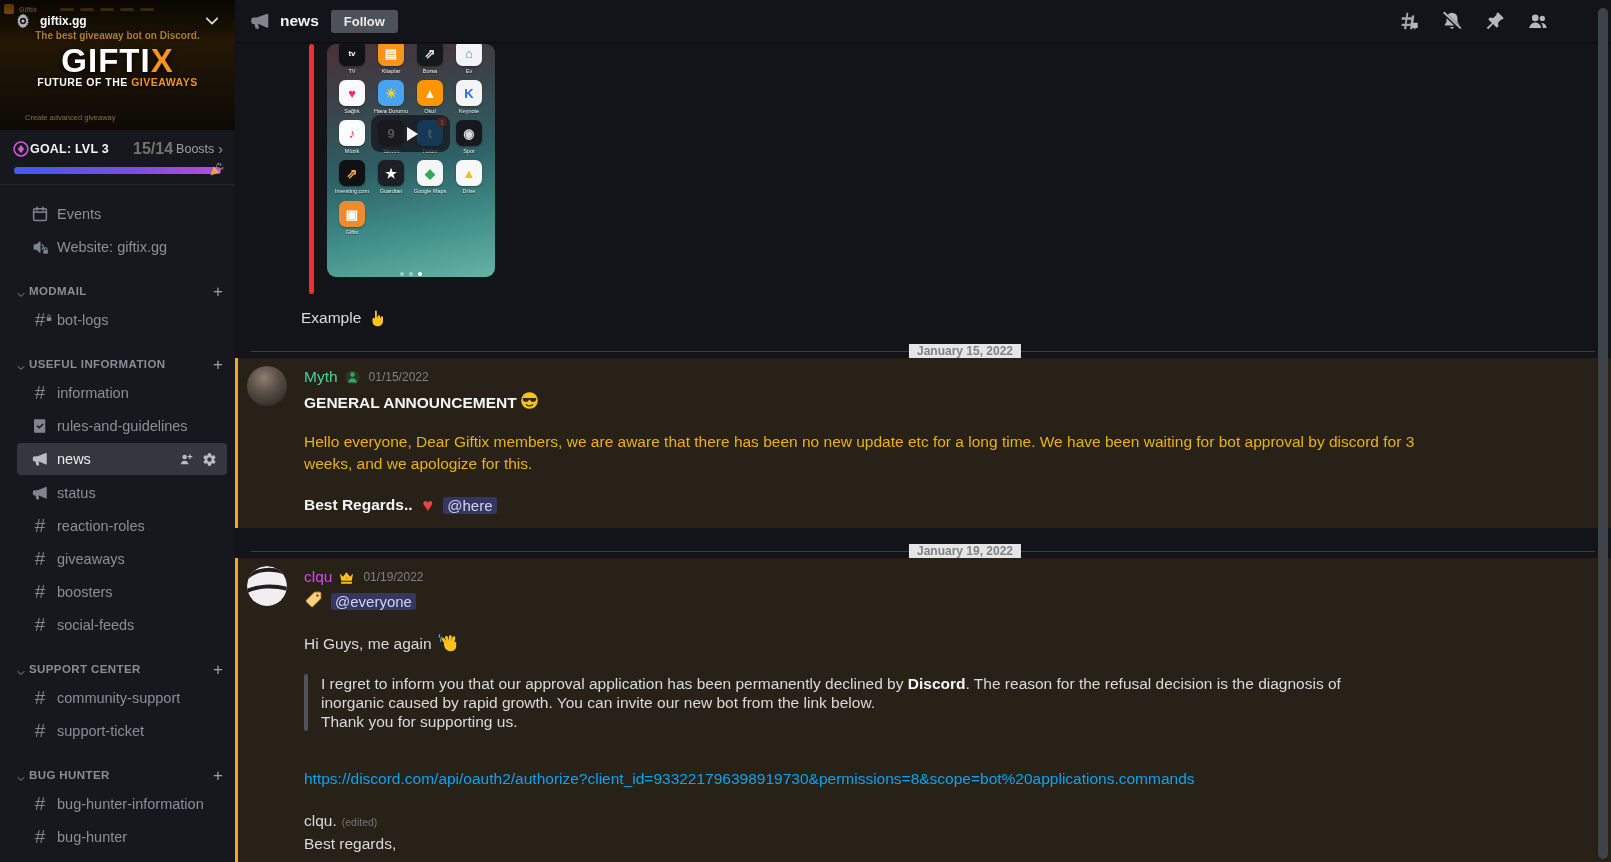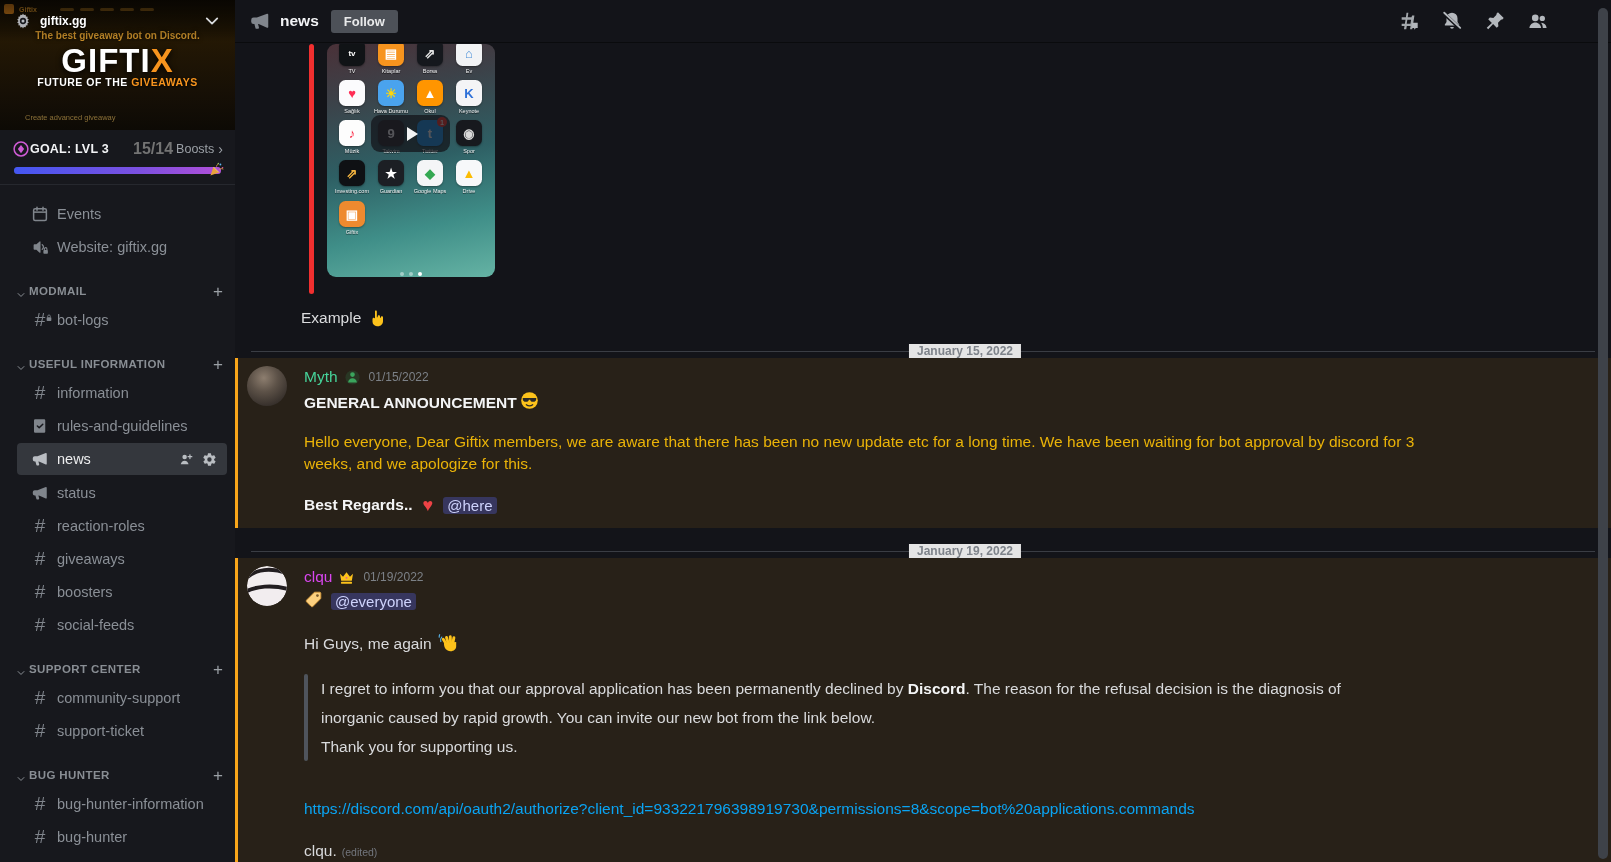--- a/index.html
+++ b/index.html
@@ -108,21 +108,21 @@
   .signoff b { color:#f4f5f6; }
   .heart { color:#ed4245; font-size:18px; line-height:1; }
   .mention { background:rgba(88,101,242,.32); color:#ced3fc; border-radius:3px; padding:0 4px;
              font-size:15px; font-weight:500; cursor:pointer; }
   .mention-line { margin-top:2px; display:flex; align-items:center; gap:8px; }
   .mention-line svg { width:19px; height:19px; }
   .greeting { margin-top:20px; display:flex; align-items:center; gap:6px; color:#d9dadc; font-size:15.5px; }
   .greeting svg { width:21px; height:21px; }
   .bquote { margin-top:20px; display:flex; gap:13px; }
   .bquote-bar { width:4px; flex:0 0 4px; border-radius:3px; background:#4f545c; }
-  .bquote-text { color:#d9dadc; font-size:15.5px; line-height:29px; max-width:1030px; }
+  .bquote-text { color:#d9dadc; font-size:15.5px; line-height:19px; max-width:1030px; }
   .bquote-text b { color:#f4f5f6; }
   .link-line { margin-top:39px; }
   .link-line a { color:#0aa4f3; font-size:15.5px; text-decoration:none; }
   .closing { margin-top:22px; color:#d9dadc; font-size:15.5px; line-height:22px; }
   .edited { font-size:10.5px; color:#72767d; margin-left:5px; }
 
   
   .phone { position:relative; width:168px; height:233px; border-radius:9px; overflow:hidden; flex:0 0 168px;
            background:linear-gradient(168deg,#4a3138 0%,#3c4249 22%,#2e5f64 50%,#3f8e88 76%,#65b3a4 100%); }
   .app-ico { position:absolute; width:26px; height:26px; border-radius:6.5px; display:flex;

